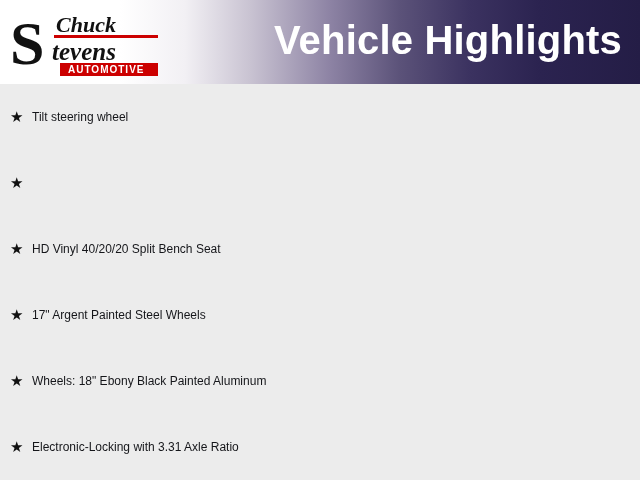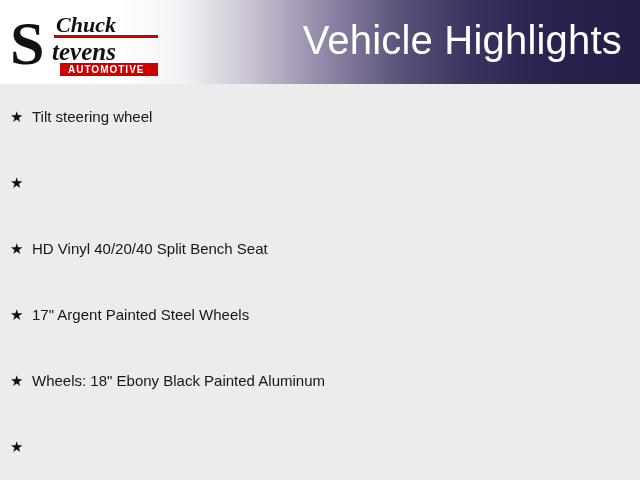--- a/index.html
+++ b/index.html
@@ -38,21 +38,21 @@
        #241d46 640px);
     overflow: hidden;
   }
   .header-title {
     position: absolute;
     right: 18px;
     top: 12px;
     color: #ffffff;
     font-size: 40px;
     line-height: 56px;
-    font-weight: 400;
+    font-weight: 700;
     letter-spacing: 0.2px;
     white-space: nowrap;
   }
   
   .logo {
     position: absolute;
     left: 8px;
     top: 8px;
     width: 160px;
     height: 68px;
@@ -86,21 +86,21 @@
   .hl-star {
     flex: 0 0 auto;
     width: 22px;
     font-size: 15px;
     line-height: 18px;
     color: #111111;
     text-align: left;
   }
   .hl-text {
     flex: 1 1 auto;
-    font-size: 15px;
+    font-size: 12px;
     line-height: 22px;
     color: #15161a;
     white-space: nowrap;
   }
 </style>
 </head>
 <body>
 
 <div class="page">
 
@@ -132,33 +132,34 @@
         <span class="hl-star">★</span>
         <span class="hl-text">Tilt steering wheel</span>
       </li>
 
       <li class="hl-item">
         <span class="hl-star">★</span>
       </li>
 
       <li class="hl-item">
         <span class="hl-star">★</span>
-        <span class="hl-text">HD Vinyl 40/20/40 Split Bench Seat</span>
+        <span class="hl-text">HD Vinyl 40/20/20 Split Bench Seat</span>
       </li>
 
       <li class="hl-item">
         <span class="hl-star">★</span>
         <span class="hl-text">17" Argent Painted Steel Wheels</span>
       </li>
 
       <li class="hl-item">
         <span class="hl-star">★</span>
         <span class="hl-text">Wheels: 18" Ebony Black Painted Aluminum</span>
       </li>
 
       <li class="hl-item">
         <span class="hl-star">★</span>
+        <span class="hl-text">Electronic-Locking with 3.31 Axle Ratio</span>
       </li>
 
     </ul>
   </div>
 
 </div>
 
 </body></html>

